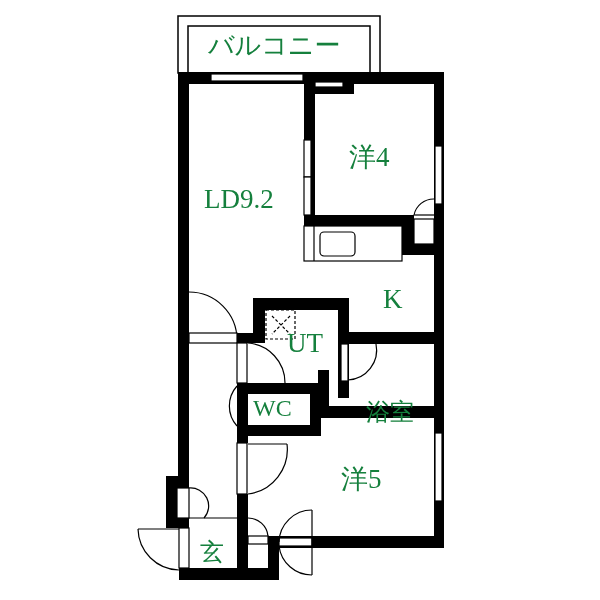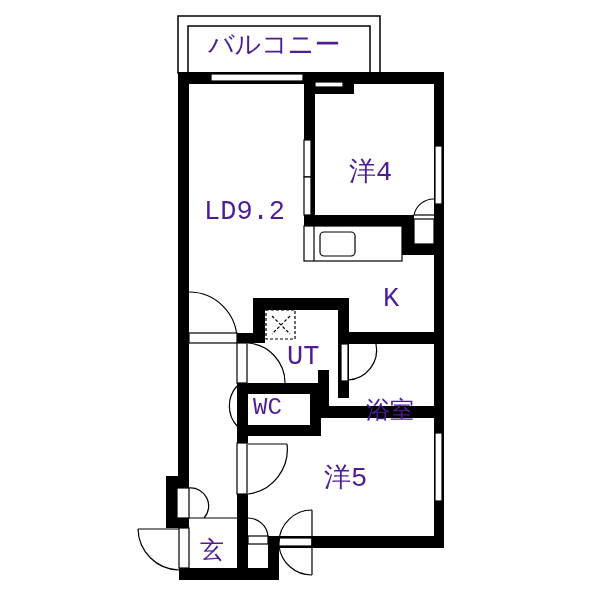--- a/index.html
+++ b/index.html
@@ -1,18 +1,18 @@
 <!DOCTYPE html>
 <html><head>
   <meta charset="utf-8">
   <style>
     html, body { margin: 0; padding: 0; background: #ffffff; }
     body { width: 600px; height: 600px; position: relative; overflow: hidden; }
     #plan { position: absolute; left: 0; top: 0; width: 600px; height: 600px; }
-    .lbl { position: absolute; font-family: Liberation Mono, monospace; color: #4c1d95; line-height: 1; white-space: nowrap; }
+    .lbl { position: absolute; font-family: Liberation Serif, serif; color: #15803d; line-height: 1; white-space: nowrap; }
     .room-lbl { font-size: 27px; }
     .small-lbl { font-size: 24px; }
   </style>
 </head>
 <body>
 
 <svg id="plan" viewBox="0 0 600 600" xmlns="http://www.w3.org/2000/svg">
   <g fill="#000" stroke="none">
 
     <rect x="178" y="72" width="266" height="12"></rect>
@@ -122,20 +122,20 @@
     <path d="M248 518 A20 20 0 0 1 268 536"></path>
 
     <rect x="279" y="538" width="33" height="8" fill="#fff"></rect>
     <path d="M312 510 A33 33 0 0 0 279 542"></path>
     <line x1="312" y1="510" x2="312" y2="575"></line>
     <path d="M279 546 A33 33 0 0 0 312 575"></path>
   </g>
 </svg>
 
 <div class="lbl room-lbl" style="left:208px; top:33px; font-size:26px;">バルコニー</div>
-<div class="lbl room-lbl" style="left:204px; top:186px;margin-top:13px;">LD9.2</div>
-<div class="lbl room-lbl" style="left:349px; top:160px;">洋4</div>
+<div class="lbl room-lbl" style="left:204px; top:186px;">LD9.2</div>
+<div class="lbl room-lbl" style="left:349px; top:144px;">洋4</div>
 <div class="lbl room-lbl" style="left:383px; top:286px;">K</div>
-<div class="lbl room-lbl" style="left:287px; top:344px;">UT</div>
+<div class="lbl room-lbl" style="left:287px; top:330px;">UT</div>
 <div class="lbl small-lbl" style="left:366px; top:400px;">浴室</div>
 <div class="lbl small-lbl" style="left:253px; top:396px;">WC</div>
-<div class="lbl room-lbl" style="left:324px; top:466px;">洋5</div>
+<div class="lbl room-lbl" style="left:341px; top:466px;">洋5</div>
 <div class="lbl small-lbl" style="left:200px; top:540px;">玄</div>
 
 </body></html>

